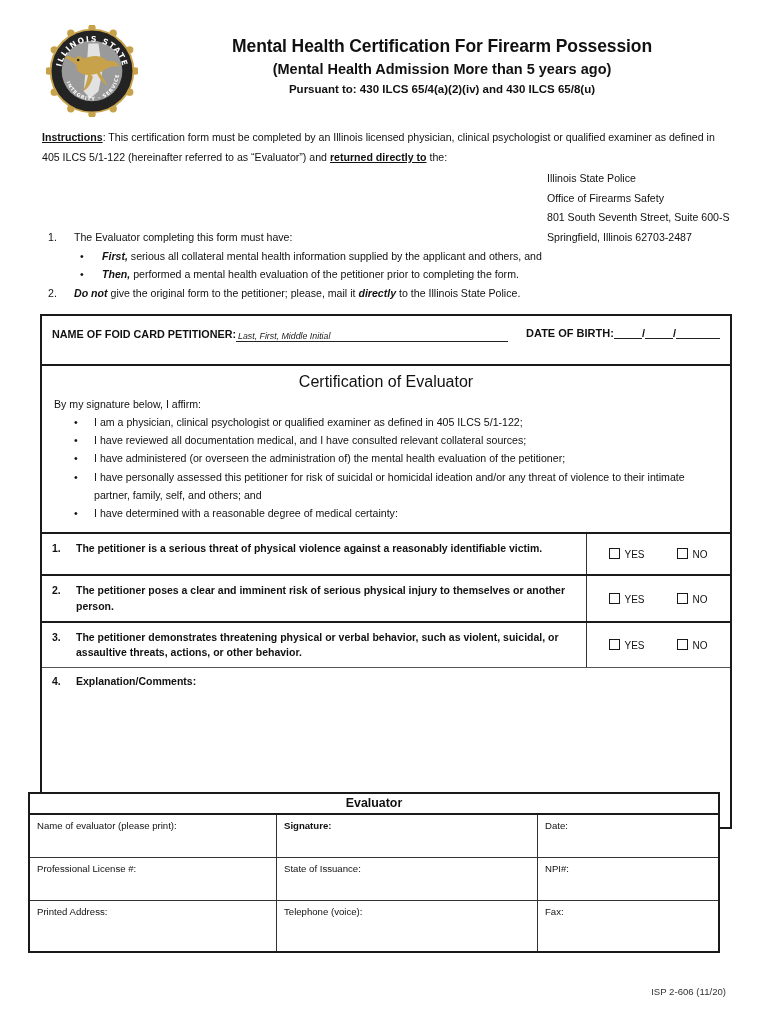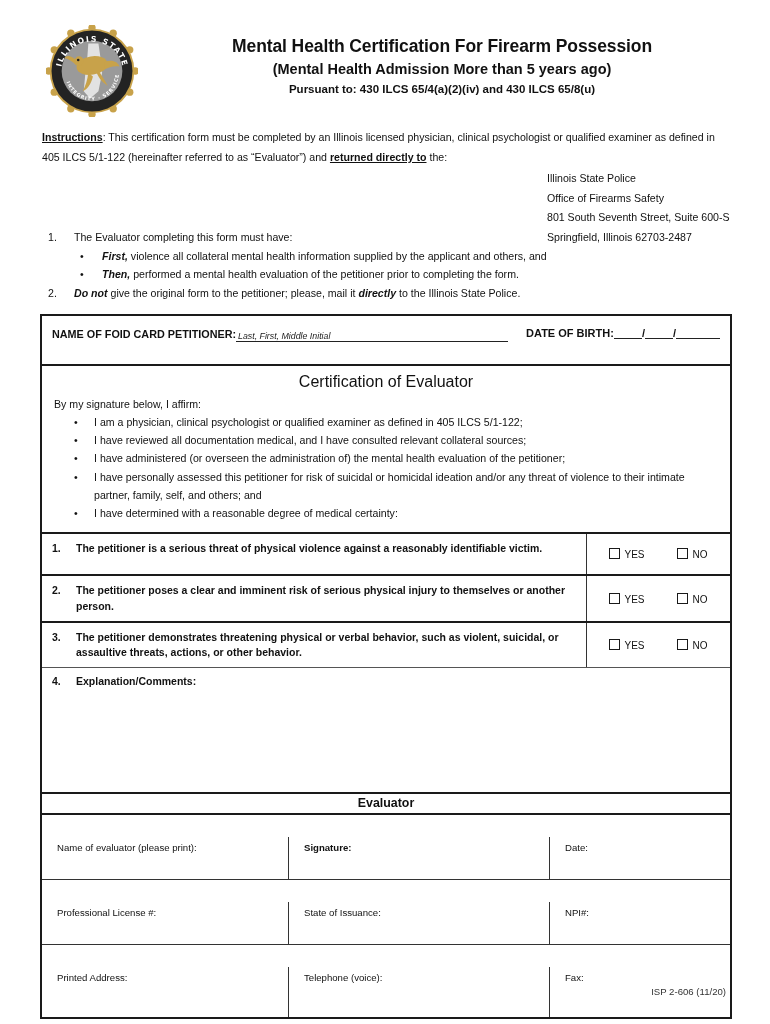--- a/index.html
+++ b/index.html
@@ -192,42 +192,41 @@
     font-size: 10.5px;
     font-weight: bold;
     box-sizing: border-box;
     display: flex;
   }
   .explrow .num { width: 24px; flex: 0 0 24px; }
 
   
   .evalbox {
     position: absolute;
-    left: 40px;
+    left: 28px;
     top: 792px;
     width: 692px;
     border: 2.5px solid #1a1a1a;
     box-sizing: border-box;
     background: #fff;
   }
   .evalhdr {
     text-align: center;
     font-size: 12.4px;
     font-weight: bold;
     padding: 2px 0 3px 0;
     border-bottom: 2.5px solid #1a1a1a;
   }
   .evalrow { display: flex; border-bottom: 1.8px solid #333; }
   .evalrow.last { border-bottom: none; }
   .evalcell {
-    padding: 5px 15px;
+    padding: 5px 7px;
     font-size: 9.6px;
     box-sizing: border-box;
     border-right: 1.8px solid #333;
-    margin-top: 22px;
   }
   .evalcell.last { border-right: none; }
   .c1 { width: 247px; flex: 0 0 247px; }
   .c2 { width: 261px; flex: 0 0 261px; }
   .c3 { flex: 1; }
   .h-short { height: 42px; }
   .h-tall  { height: 50px; }
   .bold { font-weight: bold; }
 
   
@@ -310,21 +309,21 @@
   </div>
 </div>
 
 <div class="numlist">
   <div class="numrow">
     <span class="num">1.</span>
     <span>The Evaluator completing this form must have:</span>
   </div>
   <div class="bulletrow">
     <span class="bul">•</span>
-    <span><span class="it">First,</span><span> violence all collateral mental health information supplied by the applicant and others, and</span></span>
+    <span><span class="it">First,</span><span> serious all collateral mental health information supplied by the applicant and others, and</span></span>
   </div>
   <div class="bulletrow">
     <span class="bul">•</span>
     <span><span class="it">Then,</span><span> performed a mental health evaluation of the petitioner prior to completing the form.</span></span>
   </div>
   <div class="numrow">
     <span class="num">2.</span>
     <span><span class="bi">Do not</span><span> give the original form to the petitioner; please, mail it </span><span class="bi">directly</span><span> to the Illinois State Police.</span></span>
   </div>
 </div>

